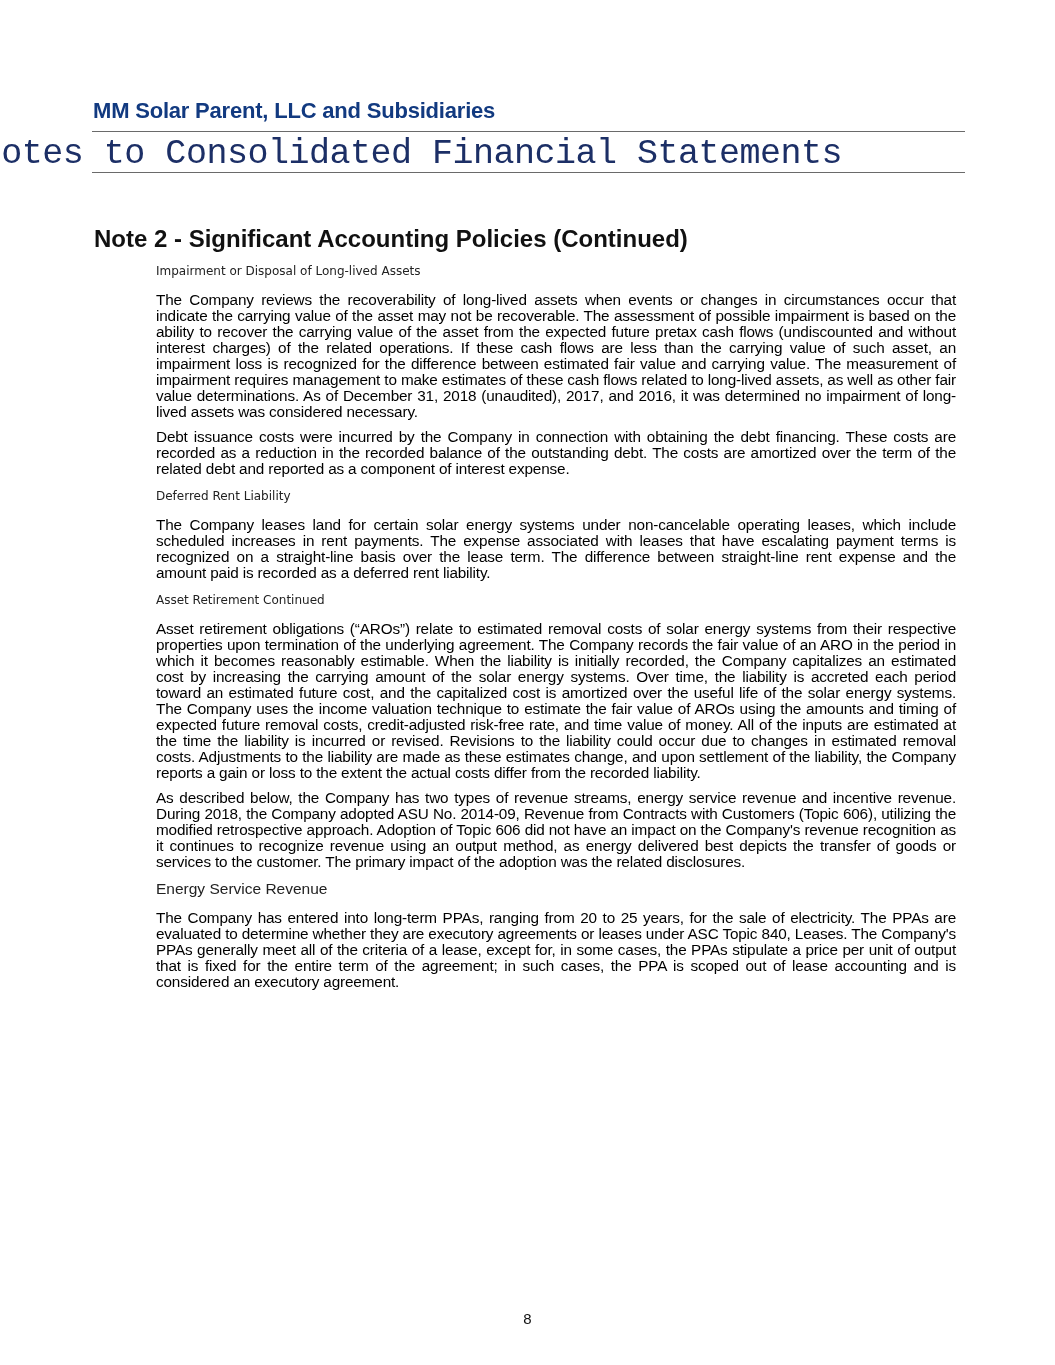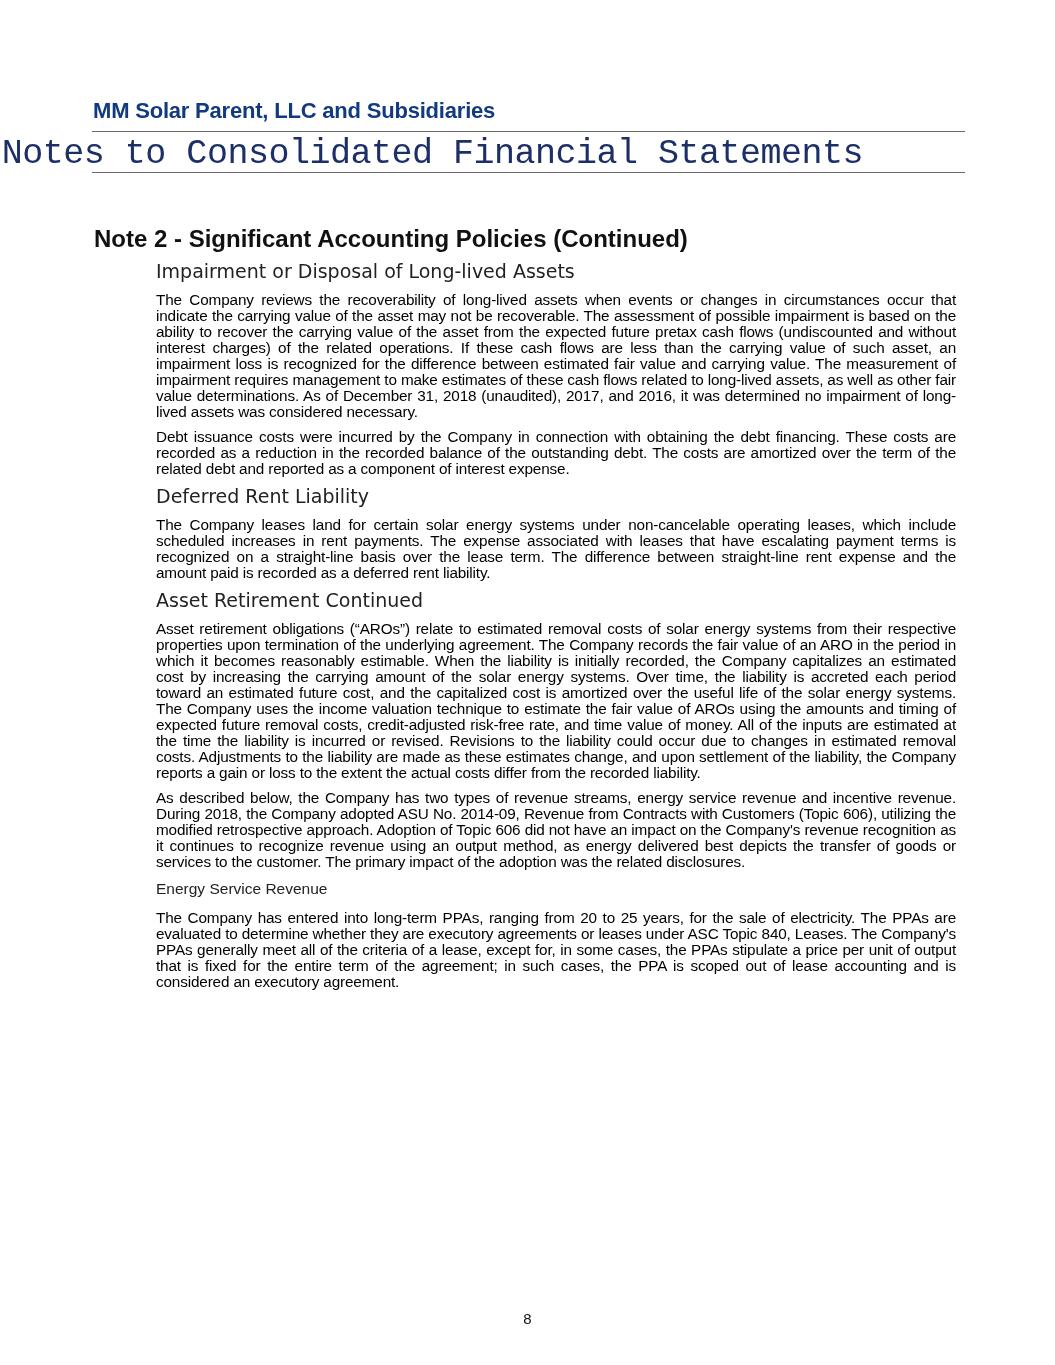--- a/index.html
+++ b/index.html
@@ -1,17 +1,17 @@
 <!DOCTYPE html>
 <html><head>
   <meta charset="utf-8">
   <style>
     html, body { margin: 0; padding: 0; background: #ffffff; }
     body { width: 1055px; height: 1365px; position: relative; overflow: hidden; }
-    .page { position: absolute; left: 0; top: 0; width: 933px; height: 1365px; padding-left: 21px; }
+    .page { position: absolute; left: 0; top: 0; width: 933px; height: 1365px; }
     .company {
       position: absolute; left: 93px; top: 98px;
       font-family: "Liberation Sans", sans-serif; font-weight: bold;
       font-size: 22px; color: #123a80; letter-spacing: -0.2px;
     }
     .rule { position: absolute; left: 92px; width: 873px; height: 0; border-top: 1.5px solid #6a6a6a; }
     .rule.r1 { top: 131px; }
     .rule.r2 { top: 172px; }
     .notes-title {
       position: absolute; right: 91px; top: 134px;
@@ -23,21 +23,21 @@
       font-family: "Liberation Sans", sans-serif; font-weight: bold;
       font-size: 16px; color: #111; white-space: nowrap;
     }
     .note-heading {
       position: absolute; left: 94px; top: 225px;
       font-family: "Liberation Sans", sans-serif; font-weight: bold;
       font-size: 24px; color: #111; white-space: nowrap;
     }
     .sections { position: absolute; left: 156px; top: 261px; width: 807px; }
     .sec-title {
-      font-family: "DejaVu Sans", sans-serif; font-size: 19px; color: #222;
+      font-family: "DejaVu Sans", sans-serif; font-size: 12px; color: #222;
       margin: 0 0 11px 0; line-height: 20px;
     }
     .sec-title.plain { font-family: "Liberation Sans", sans-serif; font-size: 15.5px; }
     .sec-body {
       font-family: "Liberation Sans", sans-serif; font-size: 15.3px; color: #000000;
       line-height: 16px; text-align: justify; margin: 0 7px 9px 0;
       letter-spacing: -0.15px;
     }
     .page-num {
       position: absolute; left: 0; width: 1055px; top: 1310px; text-align: center;

